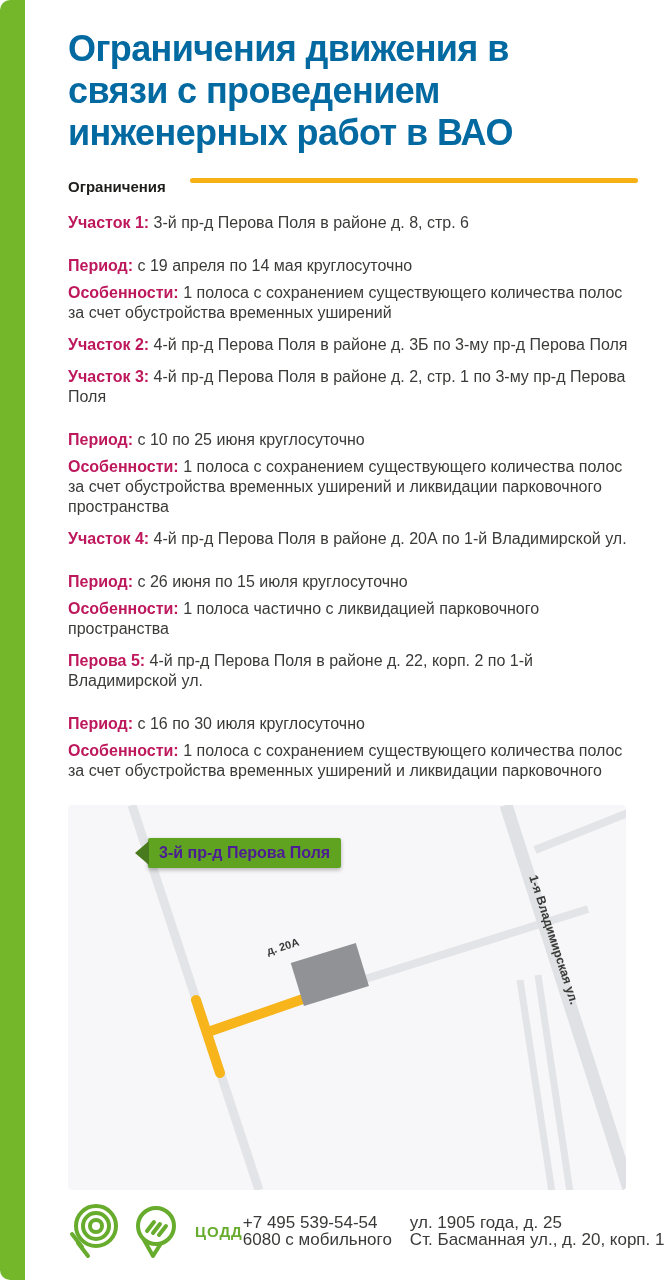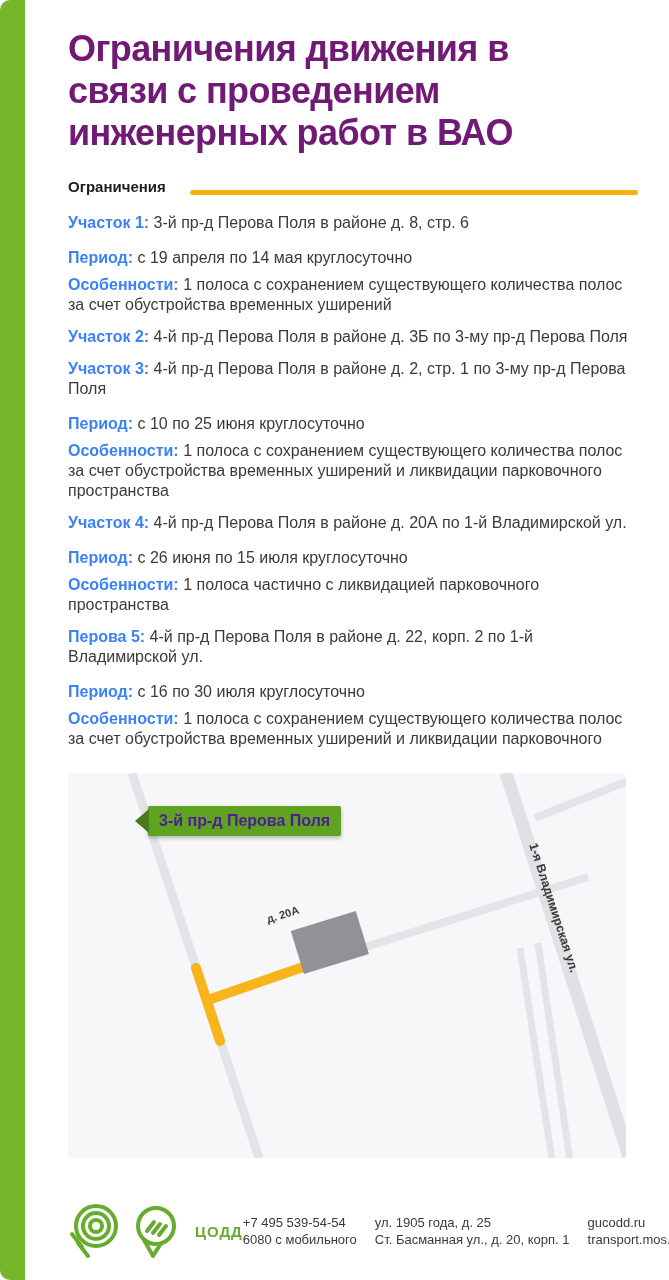--- a/index.html
+++ b/index.html
@@ -10,30 +10,30 @@
     color:#3a3a38;
   }
   .green-bar{
     position:absolute;left:0;top:0;width:25px;height:1280px;
     background:#75b72b;border-radius:10px 0 0 10px;
   }
   .content{position:absolute;left:68px;top:0;width:570px;}
   .title{
     margin:28px 0 0 0;max-width:535px;
     font-size:36px;line-height:42px;font-weight:bold;
-    letter-spacing:-0.6px;color:#701a75;
+    letter-spacing:-0.6px;color:#0369a1;
   }
-  .section-row{display:flex;align-items:flex-end;gap:24px;margin-top:24px;}
+  .section-row{display:flex;align-items:flex-start;gap:24px;margin-top:24px;}
   .section-label{font-size:15px;font-weight:bold;color:#1d1d1b;white-space:nowrap;}
   .section-rule{flex:1;height:5px;border-radius:3px;background:#f6b114;}
   .para{margin:0;font-size:16px;line-height:20px;color:#3a3a38;}
-  .para .lbl{font-weight:bold;color:#3b82f6;}
+  .para .lbl{font-weight:bold;color:#be185d;}
   .first-para{margin-top:18px;}
   .gap-section{margin-top:12px;}
-  .gap-period{margin-top:15px;}
+  .gap-period{margin-top:23px;}
   .gap-small{margin-top:7px;}
 
   
   .map{
     position:relative;margin-top:24px;width:558px;height:385px;
     background:#f7f7f9;border-radius:4px;overflow:hidden;
   }
   .map svg{position:absolute;left:0;top:0;}
   .map-label{
     position:absolute;height:30px;line-height:30px;padding:0 11px;
@@ -58,21 +58,21 @@
   .footer{
     position:absolute;left:65px;top:1202px;width:573px;
     display:flex;align-items:center;
   }
   .logos{display:flex;align-items:center;gap:8px;}
   .org-name{
     margin-left:12px;color:#67ac2d;font-size:15px;font-weight:bold;
     letter-spacing:1px;
   }
   .contacts{display:flex;gap:18px;margin-left:auto;}
-  .f-col{font-size:13px;line-height:17px;color:#3a3a38;white-space:nowrap;}
+  .f-col{font-size:17px;line-height:17px;color:#3a3a38;white-space:nowrap;}
 </style>
 </head>
 <body>
 
 <div class="green-bar"></div>
 
 <div class="content">
 
   <h1 class="title">Ограничения движения в связи с проведением инженерных работ в ВАО</h1>
 

